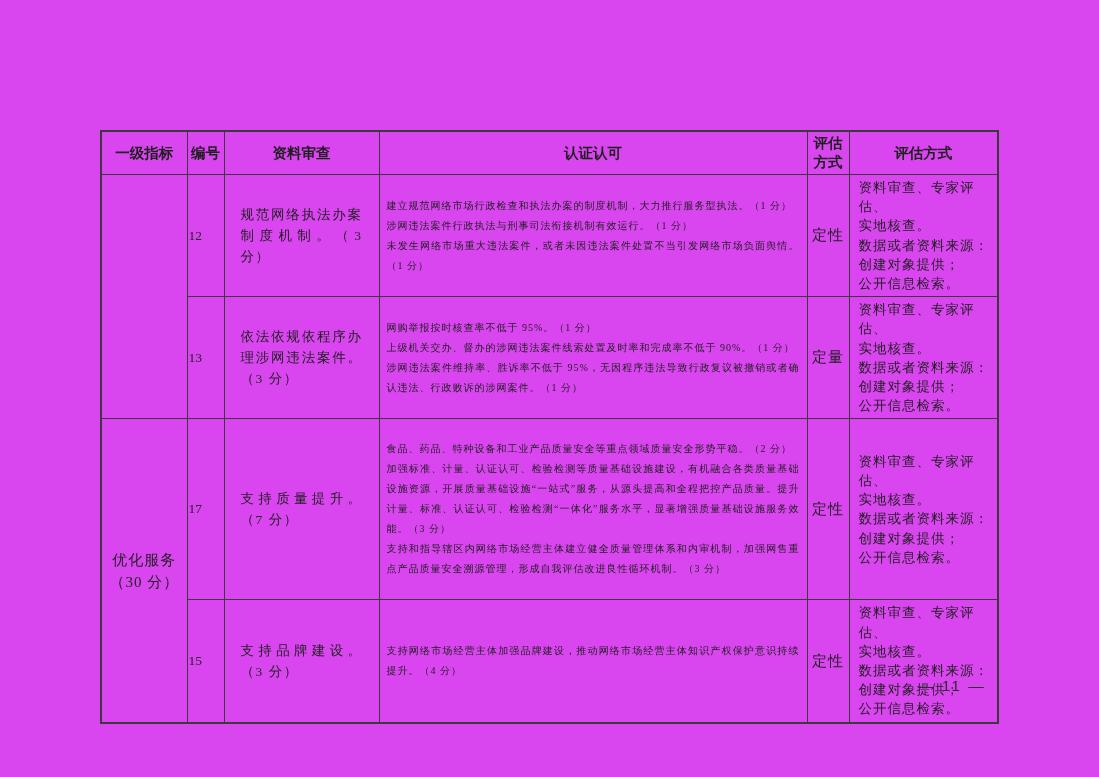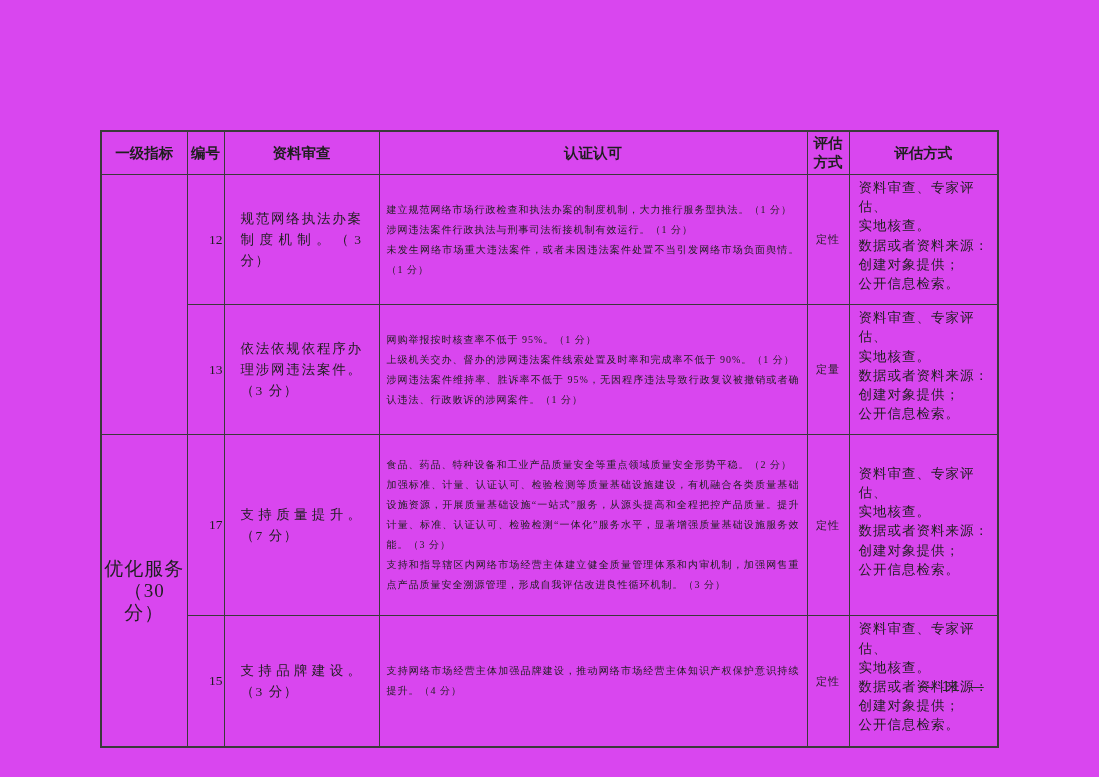--- a/index.html
+++ b/index.html
@@ -36,54 +36,54 @@
   }
   th.hdr {
     font-size: 14.5px;
     font-weight: bold;
     text-align: center;
     padding: 2px;
     line-height: 19px;
   }
   td.c-l1 {
     text-align: center;
-    font-size: 19px;
+    font-size: 15px;
     line-height: 22px;
     white-space: pre-line;
     letter-spacing: 1px;
   }
   td.c-no {
-    text-align: right;
+    text-align: left;
     font-size: 13.5px;
   }
   td.c-l2 {
     font-size: 13.5px;
     line-height: 21px;
     padding: 3px 16px;
     text-align: justify;
     letter-spacing: 1.5px;
   }
   td.c-desc {
     font-size: 10px;
     line-height: 20px;
     padding: 2px 7px;
     text-align: justify;
     white-space: pre-line;
     letter-spacing: 1px;
     vertical-align: middle;
   }
   td.c-nature {
     text-align: center;
-    font-size: 11px;
+    font-size: 15px;
     letter-spacing: 1px;
   }
   td.c-eval {
     font-size: 13.5px;
     line-height: 19.2px;
-    padding: 3px 6px 11px 9px;
+    padding: 3px 6px 3px 9px;
     white-space: pre-line;
     letter-spacing: 1px;
   }
   tr.r-header { height: 40px; }
   tr.r-12 { height: 98px; }
   tr.r-13 { height: 98px; }
   tr.r-14 { height: 181px; }
   tr.r-15 { height: 101px; }
   .page-number {
     position: absolute;

